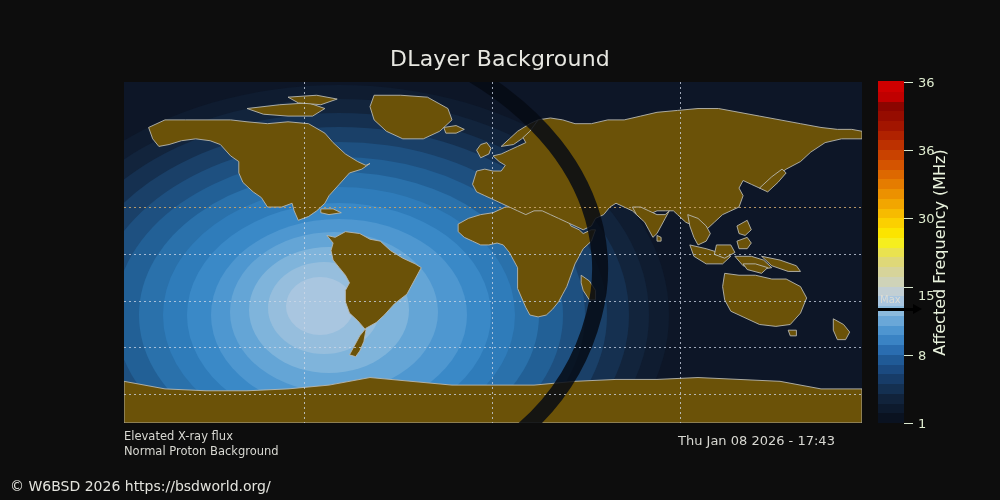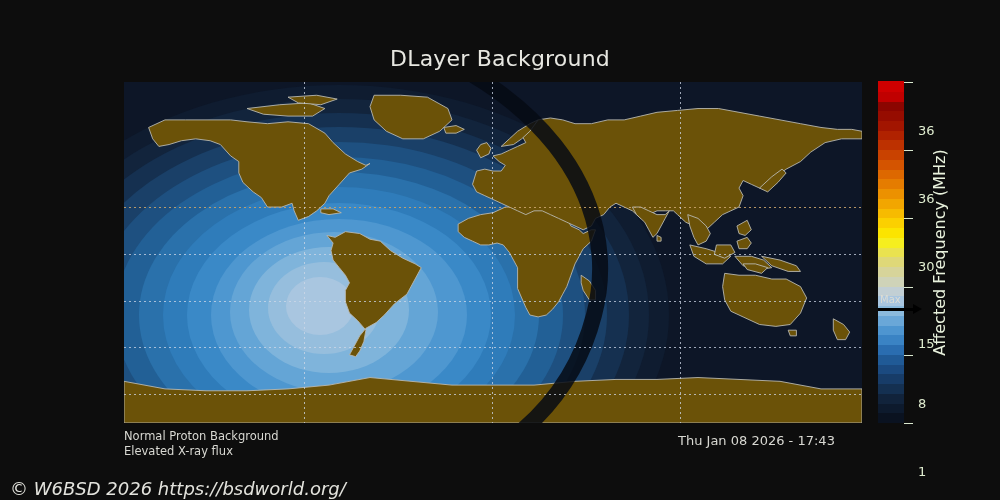--- a/index.html
+++ b/index.html
@@ -35,40 +35,40 @@
   .gl-v{position:absolute;top:0;height:100%;width:1px;
         background-image:repeating-linear-gradient(to bottom,#cfd8e8 0 2px,transparent 2px 5px);opacity:.75;}
   .gl-eq{background-image:repeating-linear-gradient(to right,#c9a36a 0 2px,transparent 2px 5px);opacity:.9;}
 
   
   #cbar-wrap{position:absolute;left:878px;top:82px;width:26px;height:341px;}
   .cb-seg{position:absolute;left:0;width:26px;}
   #cbar-ticks{position:absolute;left:904px;top:82px;height:341px;width:60px;}
   .cb-tick{position:absolute;left:0;width:9px;height:1px;background:#d9e8cf;}
   .cb-tlabel{position:absolute;left:14px;font-size:13px;color:#dfeccf;
-             transform:translateY(-50%);white-space:nowrap;margin-top:48px;}
+             transform:translateY(-50%);white-space:nowrap;}
   #cbar-title{
     position:absolute;left:925px;top:82px;height:341px;width:28px;
     display:flex;align-items:center;justify-content:center;
   }
   #cbar-title span{
     display:block;white-space:nowrap;font-size:16px;color:#e9f2dd;
     transform:rotate(-90deg);
   }
   
   #max-marker{position:absolute;left:878px;top:295px;width:70px;height:22px;}
   #max-label{position:absolute;left:2px;top:-3px;font-size:10px;color:#dcdcd4;}
   #max-arrow{position:absolute;left:0px;top:11px;width:36px;height:3px;background:#000;}
   #max-arrow:after{content:"";position:absolute;right:-8px;top:-4px;
     border-left:9px solid #000;border-top:5.5px solid transparent;border-bottom:5.5px solid transparent;}
 
   
   #note{position:absolute;left:124px;top:429px;font-size:11.5px;line-height:15px;color:#d8d8d2;}
   #stamp{position:absolute;left:678px;top:433px;font-size:13px;color:#d8d8d2;}
-  #copyright{position:absolute;left:10px;top:478px;font-size:18px;font-style:italic;color:#e3e3dd;}
+  #copyright{position:absolute;left:10px;top:478px;font-size:14px;color:#e3e3dd;}
 </style>
 </head>
 <body>
 
 <div id="title">DLayer Background</div>
 
 <div id="map-panel">
 
   <div id="ocean"></div>
 
@@ -244,17 +244,17 @@
   </div>
 <div id="cbar-title">
   <span>Affected Frequency (MHz)</span>
 </div>
 <div id="max-marker" style="top: 297.214px;">
   <div id="max-label">Max</div>
   <div id="max-arrow"></div>
 </div>
 
 <div id="note">
+  <div>Elevated X-ray flux</div>
   <div>Normal Proton Background</div>
-  <div>Elevated X-ray flux</div>
 </div>
 <div id="stamp">Thu Jan 08 2026 - 17:43</div>
 <div id="copyright">© W6BSD 2026 https://bsdworld.org/</div>
 
 </body></html>

